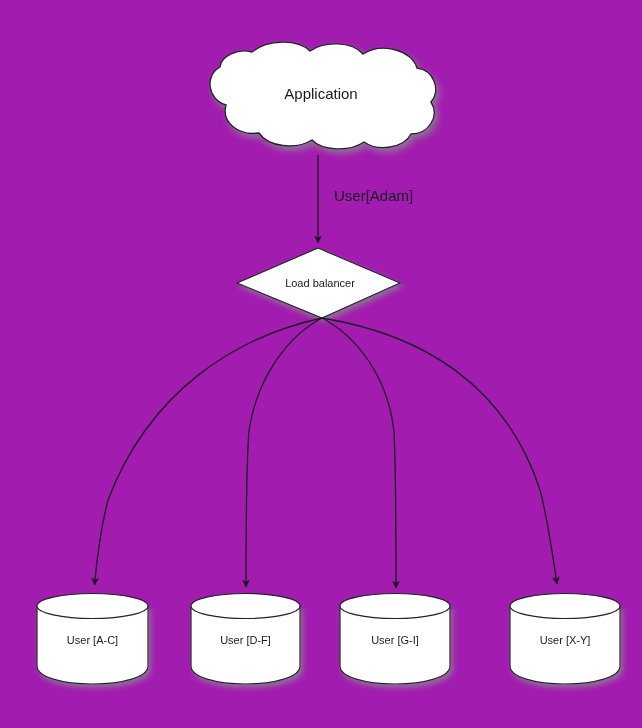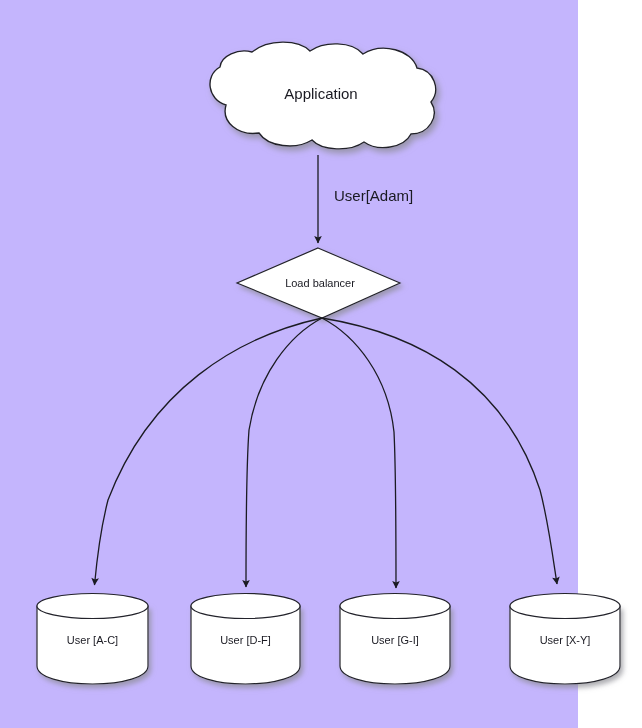--- a/index.html
+++ b/index.html
@@ -9,23 +9,23 @@
     background: #ffffff;
   }
   body {
     width: 642px;
     height: 728px;
     font-family: "Liberation Sans", sans-serif;
     overflow: hidden;
   }
   #diagram-canvas {
     position: relative;
-    width: 578px;
+    width: 642px;
     height: 728px;
-    background: #c4b5fd;
+    background: #a21caf;
   }
   #diagram-svg {
     position: absolute;
     top: 0;
     left: 0;
     width: 642px;
     height: 728px;
     display: block;
   }
   .node-label {

